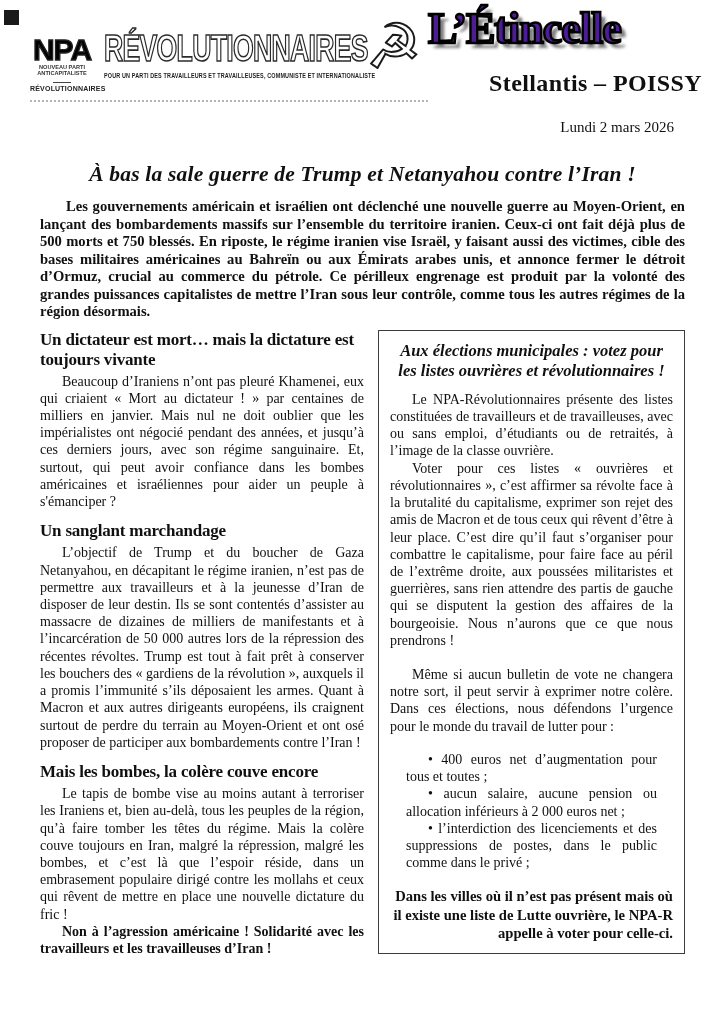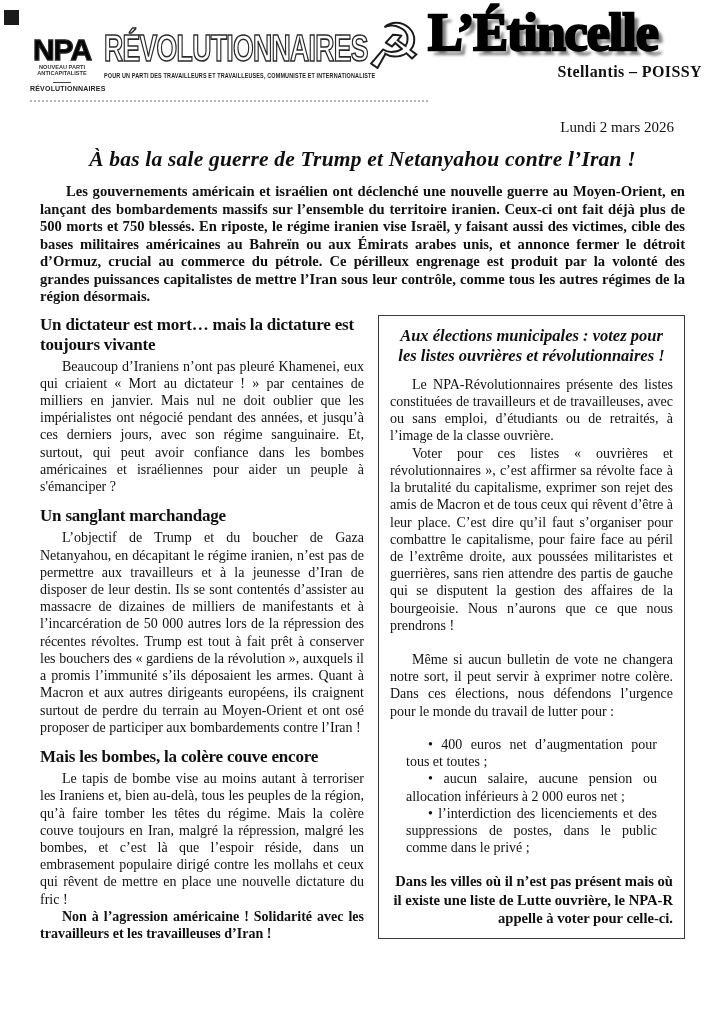--- a/index.html
+++ b/index.html
@@ -46,38 +46,38 @@
     font-size:6.8px; font-weight:700; color:#1d1d1d; white-space:nowrap;
     transform:scaleX(0.8); transform-origin:left center; letter-spacing:0.2px;
   }
   .hs-icon{
     position:absolute; left:366px; top:16px;
     font-family:"DejaVu Sans", sans-serif; font-size:62px; line-height:1;
     color:#fff; -webkit-text-stroke:2px #1a1a1a;
   }
   .mast-right{ position:absolute; left:428px; top:6px; width:278px; }
   .paper-title{
-    font-weight:700; font-size:52px; line-height:1.05; letter-spacing:-1px;
-    white-space:nowrap; color:#000000; -webkit-text-stroke:2.4px #000;
+    font-weight:700; font-size:44px; line-height:1.05; letter-spacing:-1px;
+    white-space:nowrap; color:#4c1d95; -webkit-text-stroke:2.4px #000;
     text-shadow:5px 5px 3px rgba(40,40,40,0.6);
   }
   .site-name{
-    margin-top:2px; font-weight:700; font-size:16px;
+    margin-top:18px; font-weight:700; font-size:24px;
     text-align:right; padding-right:4px; letter-spacing:0.4px;
   }
   .dotted-rule{
     position:absolute; left:30px; top:100px; width:398px;
     border-top:2px dotted #b5b5b5;
   }
   .issue-date{ position:absolute; right:50px; top:119px; font-size:15px; }
   
   .content{ padding:0 39px 0 40px; }
   .headline{
     text-align:center; font-size:21.5px; font-weight:700; font-style:italic;
-    letter-spacing:0.2px; margin:7px 0 11px;
+    letter-spacing:0.2px; margin:22px 0 11px;
   }
   .intro{
     font-weight:700; font-size:14.6px; line-height:1.2;
     text-align:justify; text-indent:26px; margin:0 0 9px;
   }
   .columns{ display:flex; gap:14px; align-items:flex-start; }
   .left-col{ flex:0 0 324px; }
   .left-col h2{
     font-size:17px; font-weight:700; line-height:1.18;
     letter-spacing:-0.2px; margin:11px 0 3px;

